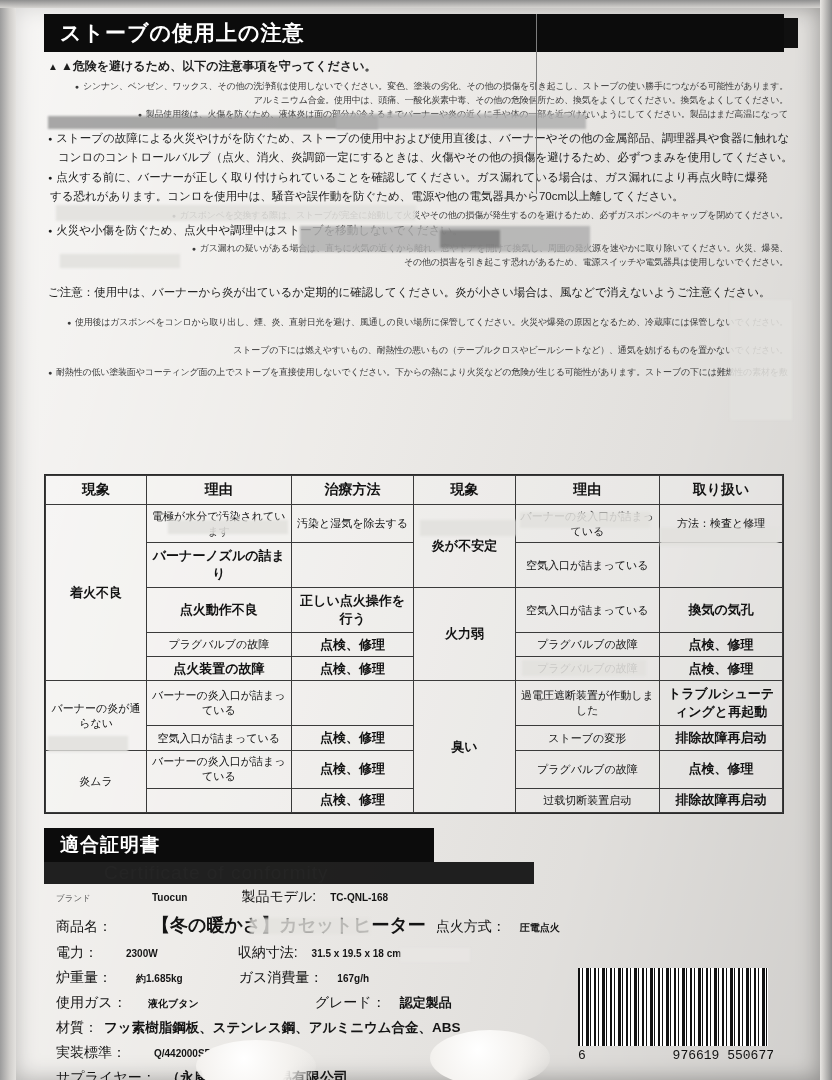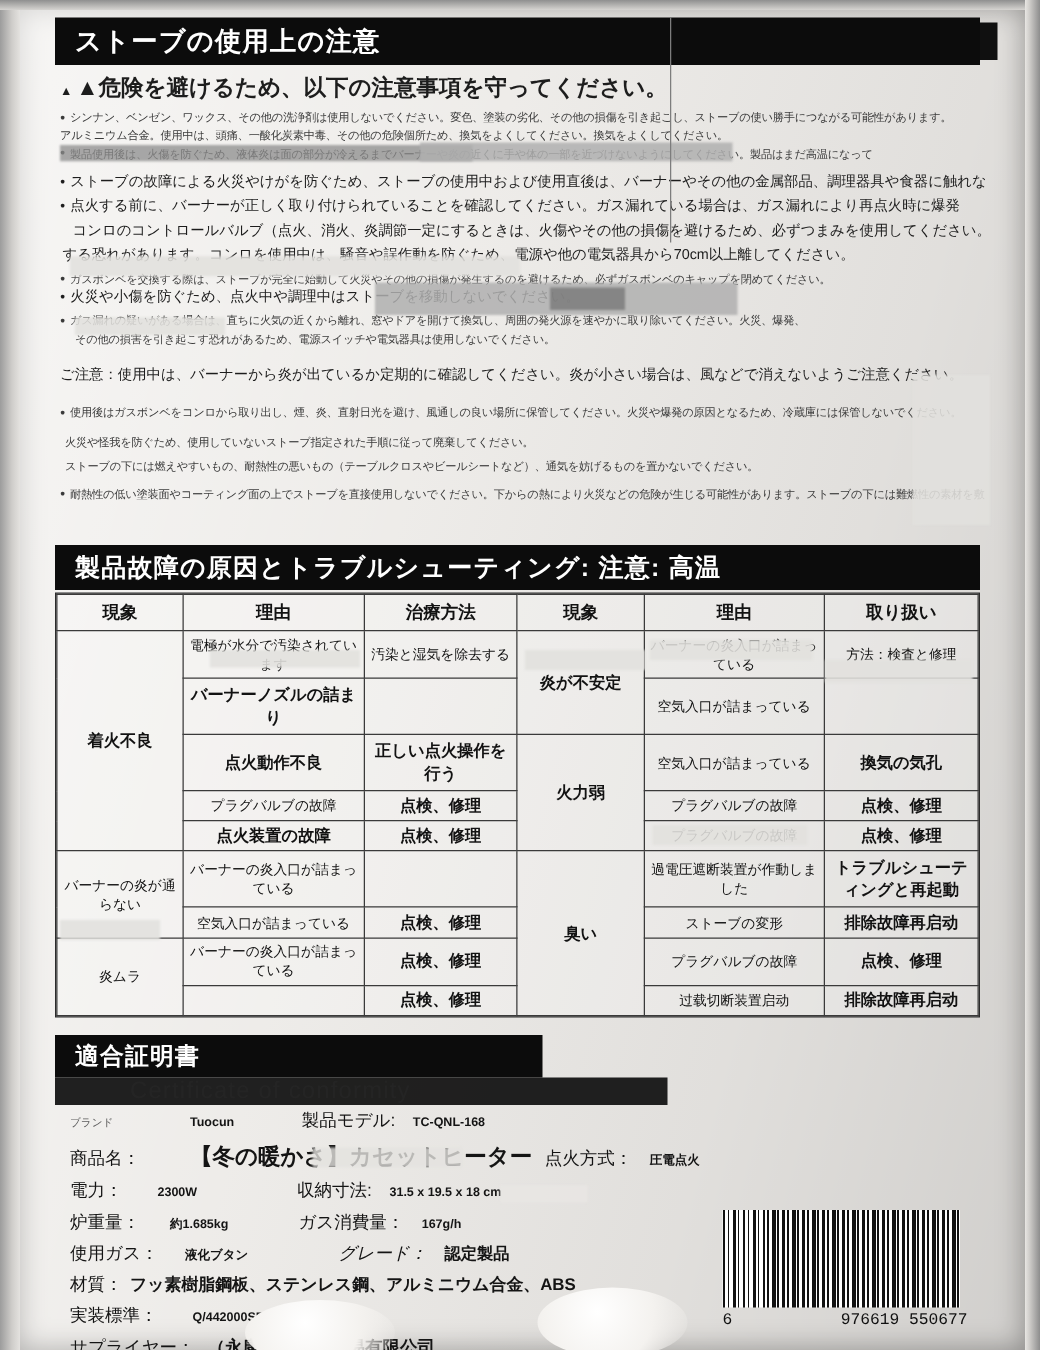--- a/index.html
+++ b/index.html
@@ -82,28 +82,29 @@
     line-height: 1.35;
     color: #1d1d1d;
   }
   .w-line {
     position: relative;
     margin: 0 0 2px 0;
     white-space: nowrap;
     overflow: hidden;
   }
   .w-head {
-    font-size: 18px;
+    font-size: 12px;
     font-weight: bold;
     margin-bottom: 6px;
   }
   .w-tiny {
     font-size: 9px;
     color: #3a3a3a;
     letter-spacing: -0.2px;
+    text-align: right;
   }
   .w-mid {
     font-size: 11.5px;
     margin-bottom: 4px;
   }
   .bullet:before {
     content: "\25CF";
     font-size: 7px;
     vertical-align: middle;
     margin-right: 4px;
@@ -259,51 +260,49 @@
   <div id="banner1-tail"></div>
 
   <div class="warn-block">
     <div class="w-line w-head tri">▲危険を避けるため、以下の注意事項を守ってください。</div>
 
     <div class="w-line w-tiny bullet">シンナン、ベンゼン、ワックス、その他の洗浄剤は使用しないでください。変色、塗装の劣化、その他の損傷を引き起こし、ストーブの使い勝手につながる可能性があります。</div>
     <div class="w-line w-tiny">アルミニウム合金。使用中は、頭痛、一酸化炭素中毒、その他の危険個所ため、換気をよくしてください。換気をよくしてください。</div>
     <div class="w-line w-tiny bullet">製品使用後は、火傷を防ぐため、液体炎は面の部分が冷えるまでバーナーや炎の近くに手や体の一部を近づけないようにしてください。製品はまだ高温になって</div>
     <div style="height:8px"></div>
     <div class="w-line w-mid bullet">ストーブの故障による火災やけがを防ぐため、ストーブの使用中および使用直後は、バーナーやその他の金属部品、調理器具や食器に触れないでください。</div>
+    <div class="w-line w-mid" style="padding-left:10px">コンロのコントロールバルブ（点火、消火、炎調節一定にするときは、火傷やその他の損傷を避けるため、必ずつまみを使用してください。</div>
     <div class="w-line w-mid bullet">点火する前に、バーナーが正しく取り付けられていることを確認してください。ガス漏れている場合は、ガス漏れにより再点火時に爆発</div>
-    <div class="w-line w-mid" style="padding-left:10px">コンロのコントロールバルブ（点火、消火、炎調節一定にするときは、火傷やその他の損傷を避けるため、必ずつまみを使用してください。</div>
     <div class="w-line w-mid" style="padding-left:2px">する恐れがあります。コンロを使用中は、騒音や誤作動を防ぐため、電源や他の電気器具から70cm以上離してください。</div>
     <div class="w-line w-tiny bullet" style="margin-top:4px">ガスボンベを交換する際は、ストーブが完全に始動して火災やその他の損傷が発生するのを避けるため、必ずガスボンベのキャップを閉めてください。</div>
     <div class="w-line w-mid bullet">火災や小傷を防ぐため、点火中や調理中はストーブを移動しないでください。</div>
     <div class="w-line w-tiny bullet">ガス漏れの疑いがある場合は、直ちに火気の近くから離れ、窓やドアを開けて換気し、周囲の発火源を速やかに取り除いてください。火災、爆発、</div>
     <div class="w-line w-tiny" style="padding-left:12px">その他の損害を引き起こす恐れがあるため、電源スイッチや電気器具は使用しないでください。</div>
 
     <div style="height:14px"></div>
     <div class="w-line w-mid">ご注意：使用中は、バーナーから炎が出ているか定期的に確認してください。炎が小さい場合は、風などで消えないようご注意ください。</div>
 
     <div style="height:12px"></div>
     <div class="w-line w-tiny bullet">使用後はガスボンベをコンロから取り出し、煙、炎、直射日光を避け、風通しの良い場所に保管してください。火災や爆発の原因となるため、冷蔵庫には保管しないでください。</div>
     <div style="height:6px"></div>
     <div style="height:4px"></div>
-    <div class="w-line w-tiny" style="padding-left:4px">火災や怪我を防ぐため、使用していないストーブ指定された手順に従って廃棄してください。</div>
     <div style="height:4px"></div>
     <div class="w-line w-tiny" style="padding-left:4px">ストーブの下には燃えやすいもの、耐熱性の悪いもの（テーブルクロスやビールシートなど）、通気を妨げるものを置かないでください。</div>
     <div style="height:8px"></div>
     <div class="w-line w-tiny bullet">耐熱性の低い塗装面やコーティング面の上でストーブを直接使用しないでください。下からの熱により火災などの危険が生じる可能性があります。ストーブの下には難燃性の素材を敷いてください。</div>
   </div>
 
   <div class="smudge dark" style="left:48px; top:116px; width:330px; height:13px;"></div>
   <div class="smudge" style="left:336px; top:114px; width:250px; height:15px;"></div>
   <div class="smudge light" style="left:56px; top:205px; width:360px; height:16px;"></div>
   <div class="smudge" style="left:300px; top:226px; width:290px; height:26px;"></div>
   <div class="smudge light" style="left:60px; top:254px; width:120px; height:14px;"></div>
   <div class="smudge" style="left:440px; top:230px; width:60px; height:18px; background:rgba(120,120,120,.8)"></div>
   <div class="smudge light" style="left:730px; top:300px; width:62px; height:120px;"></div>
 
-  <div class="banner" id="banner-2">製品故障の原因とトラブルシューティング: 注意: 高温</div>
 
   <div class="table-wrap">
     <table class="tbl">
       <thead>
         <tr>
           <th class="col-sym">現象</th>
           <th class="col-rea">理由</th>
           <th class="col-fix">治療方法</th>
           <th class="col-sym">現象</th>
           <th class="col-rea">理由</th>
@@ -411,21 +410,21 @@
       </div>
       <div class="crow">
         <span class="ckey" style="width:80px">炉重量：</span>
         <span class="cval">約1.685kg</span>
         <span class="ckey c2" style="width:auto; margin-left:56px;">ガス消費量：</span>
         <span class="cval c2">167g/h</span>
       </div>
       <div class="crow">
         <span class="ckey" style="width:92px">使用ガス：</span>
         <span class="cval">液化ブタン</span>
-        <span class="ckey c2" style="width:auto; margin-left:72px;font-style:italic;">グレード：</span>
+        <span class="ckey c2" style="width:auto; margin-left:116px;">グレード：</span>
         <span class="cval c2" style="font-size:13px">認定製品</span>
       </div>
       <div class="crow">
         <span class="ckey" style="width:48px">材質：</span>
         <span class="cval" style="font-size:13.5px">フッ素樹脂鋼板、ステンレス鋼、アルミニウム合金、ABS</span>
       </div>
       <div class="crow">
         <span class="ckey" style="width:98px">実装標準：</span>
         <span class="cval">Q/442000SP18-A-2019</span>
       </div>

